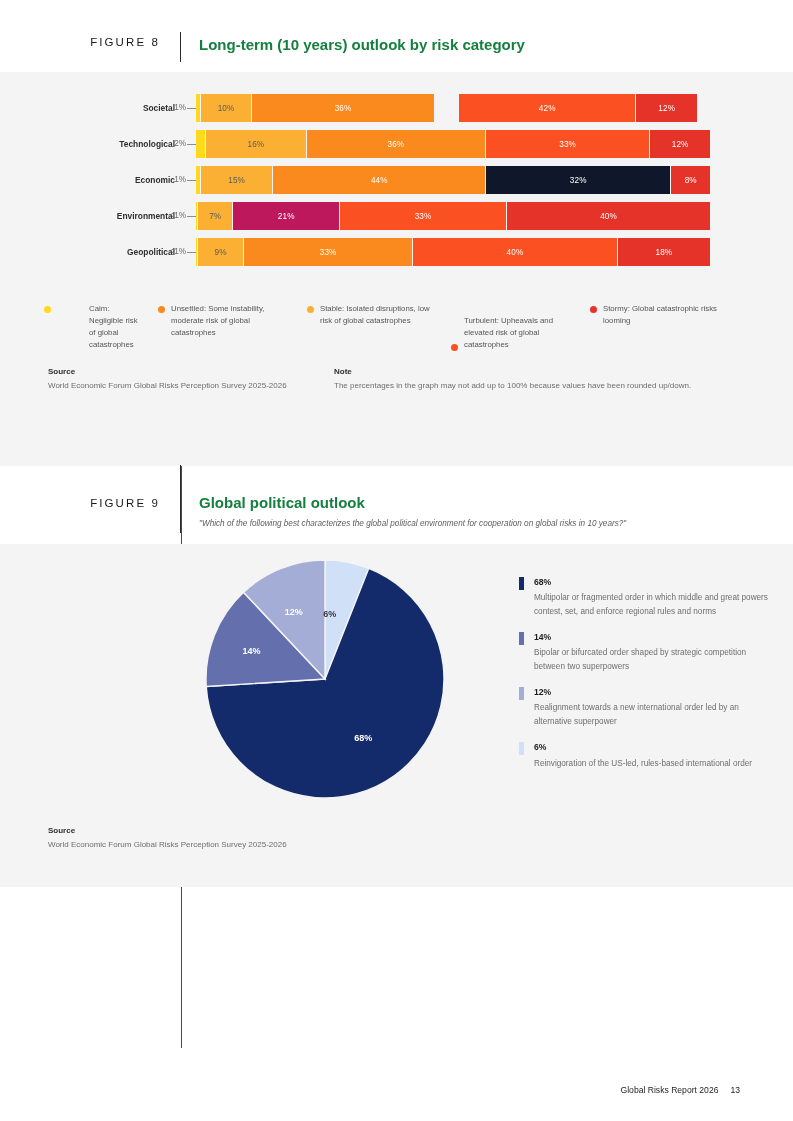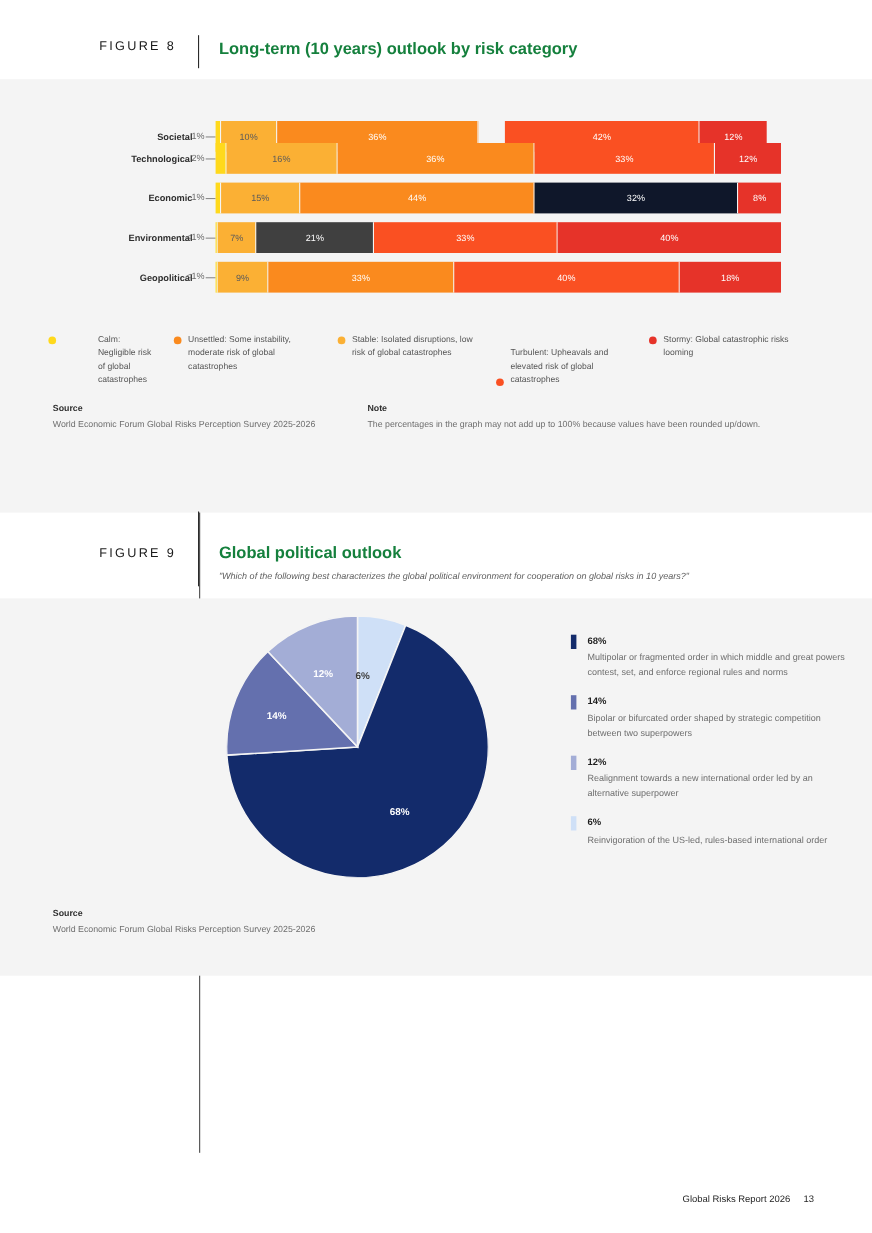--- a/index.html
+++ b/index.html
@@ -76,21 +76,21 @@
     <div class="fig-num" style="width:100px;">FIGURE 8</div>
     <div class="fig-rule" style="height:30px;margin:-4px 0 0 20px;"></div>
     <div style="margin-left:18px;">
       <div class="fig-title">Long-term (10 years) outlook by risk category</div>
     </div>
   </div>
 
   <div class="band" style="top:72px;height:394px;"></div>
 
   <div id="bars">
-      <div class="bar-row" style="top: 110px;">
+      <div class="bar-row" style="top: 94px;">
         <div class="cat-label">Societal</div>
         <div class="calm-val">1%</div>
         <div class="leader"></div>
         <div class="bar-track">
           <div class="seg" style="background: rgb(255, 217, 28); width: 5.08911px;"></div>
           <div class="seg" style="background: rgb(251, 176, 52); width: 50.8911px;">
             <span class="seg-lbl dark">10%</span>
           </div>
           <div class="seg" style="background: rgb(250, 138, 30); width: 183.208px;">
             <span class="seg-lbl">36%</span>
@@ -145,21 +145,21 @@
       </div>
       <div class="bar-row" style="top: 202px;">
         <div class="cat-label">Environmental</div>
         <div class="calm-val">&lt;1%</div>
         <div class="leader"></div>
         <div class="bar-track">
           <div class="seg" style="background: rgb(255, 217, 28); width: 2.02761px;"></div>
           <div class="seg" style="background: rgb(251, 176, 52); width: 35.4832px;">
             <span class="seg-lbl dark">7%</span>
           </div>
-          <div class="seg" style="background: #404040; width: 106.45px;">
+          <div class="seg" style="background: #be185d; width: 106.45px;">
             <span class="seg-lbl">21%</span>
           </div>
           <div class="seg" style="background: rgb(250, 80, 34); width: 167.278px;">
             <span class="seg-lbl">33%</span>
           </div>
           <div class="seg" style="background: rgb(230, 51, 41); width: 202.761px;">
             <span class="seg-lbl">40%</span>
           </div>
         </div>
       </div>

